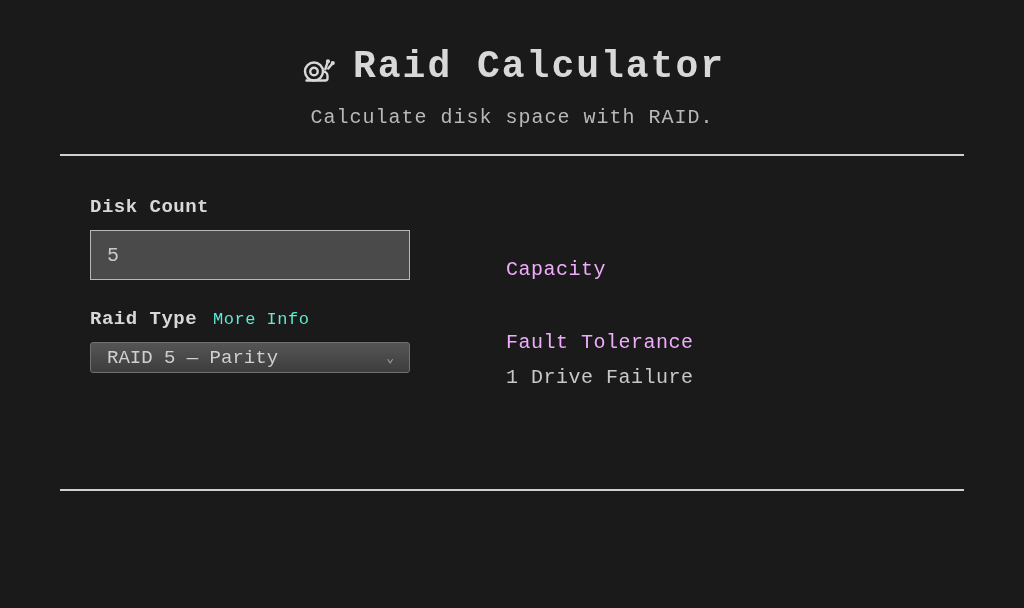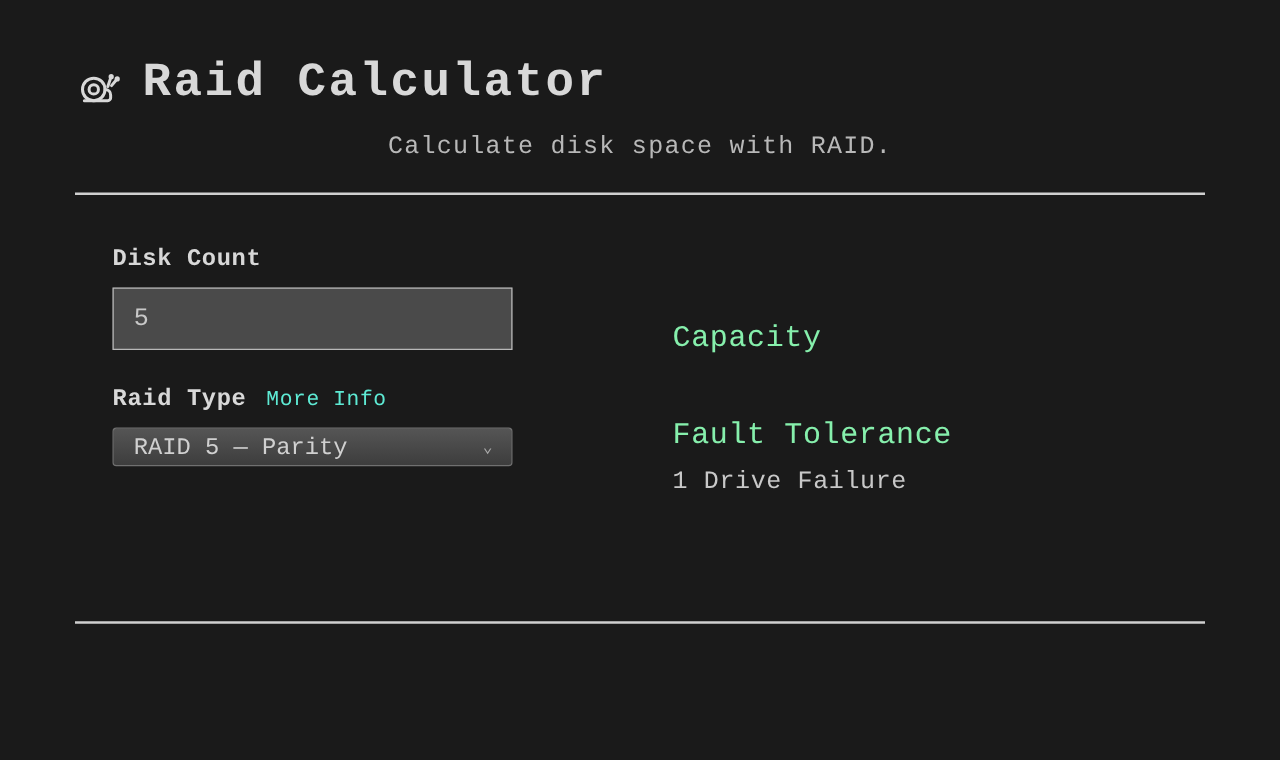--- a/index.html
+++ b/index.html
@@ -18,21 +18,21 @@
     .container {
       padding: 45px 60px 0 60px;
     }
     .header {
       text-align: center;
       margin-bottom: 25px;
     }
     .title-row {
       display: flex;
       align-items: center;
-      justify-content: flex-start;
+      justify-content: center;
       gap: 18px;
       margin-bottom: 18px;
     }
     .logo-icon {
       width: 36px;
       height: 36px;
     }
     h1 {
       font-size: 38px;
       font-weight: bold;
@@ -46,21 +46,21 @@
       text-align: center;
     }
     .divider {
       border: none;
       border-top: 2px solid #d0d0d0;
       margin: 0;
     }
     .content {
       display: flex;
       padding: 40px 30px 50px 30px;
-      gap: 108px;
+      gap: 76px;
       font-family: Liberation Mono, monospace;
     }
     .form-col {
       flex: 0 0 340px;
     }
     .results-col {
       flex: 1;
       padding-top: 62px;
     }
     .form-group {
@@ -122,22 +122,22 @@
       top: 50%;
       transform: translateY(-50%);
       pointer-events: none;
       color: #aaa;
       font-size: 13px;
     }
     .result-group {
       margin-bottom: 50px;
     }
     .result-label {
-      font-size: 24px;
-      color: #86efac;
+      font-size: 20px;
+      color: #f0abfc;
       margin-bottom: 12px;
       letter-spacing: 0.5px;
     }
     .result-value {
       font-size: 20px;
       color: #c8c8c8;
       letter-spacing: 0.5px;
     }
   </style>
 </head>

